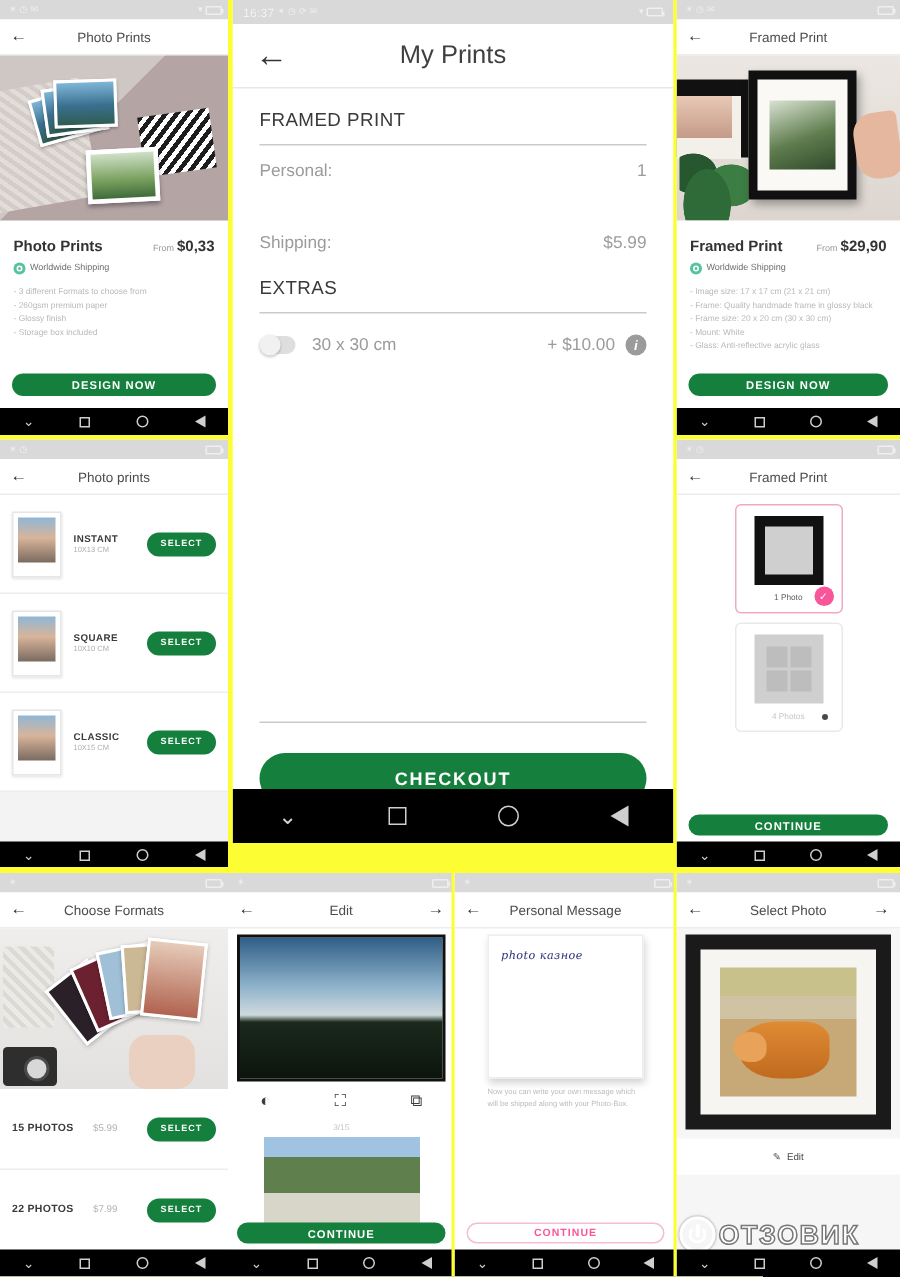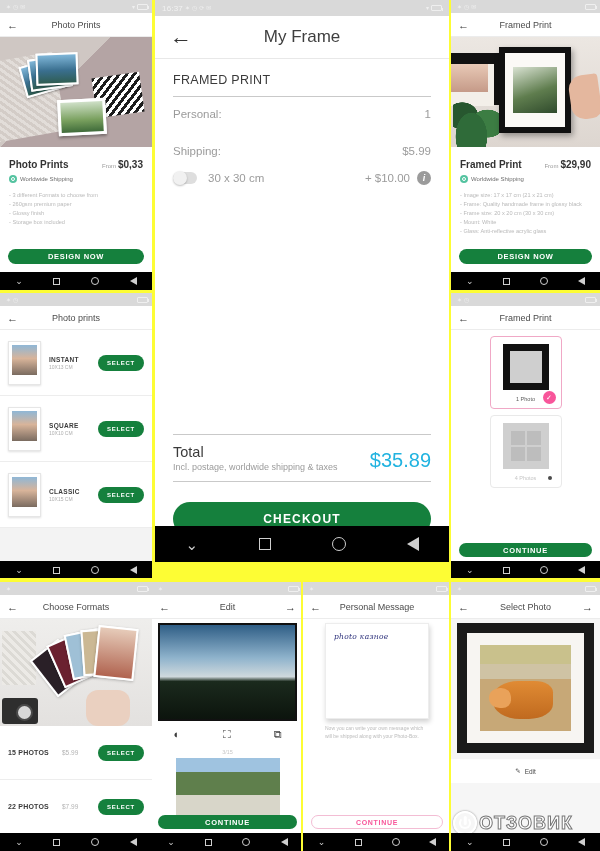--- a/index.html
+++ b/index.html
@@ -331,54 +331,48 @@
         <span class="sb-glyph">⟳</span>
         <span class="sb-glyph">✉</span>
       </span>
       <span class="sb-right">
         <span class="sb-glyph">▾</span>
         <span class="sb-batt"></span>
       </span>
     </div>
     <div class="appbar">
       <span class="back">←</span>
-      <span class="title">My Frame</span>
+      <span class="title">My Prints</span>
     </div>
     <div class="order-body">
       <div class="sec-head">FRAMED PRINT</div>
 
       <div class="ord-line">
         <span class="ord-label">Personal:</span>
         <span class="ord-value">1</span>
       </div>
-      <div class="ord-line" style="margin-top:25px">
+      <div class="ord-line" style="margin-top:36px">
         <span class="ord-label">Shipping:</span>
         <span class="ord-value">$5.99</span>
       </div>
 
+      <div class="sec-head extras">EXTRAS</div>
 
       <div class="extra-row">
         <span class="switch">
             <span class="knob"></span>
           </span>
         <span class="extra-label">30 x 30 cm</span>
         <span class="extra-price">+ $10.00</span>
         <span class="info-ico">i</span>
       </div>
     </div>
 
     <div class="total-wrap">
       <div class="total-rule"></div>
-      <div class="total-row">
-        <span>
-          <div class="total-title">Total</div>
-          <div class="total-sub">Incl. postage, worldwide shipping &amp; taxes</div>
-        </span>
-        <span class="total-amt">$35.89</span>
-      </div>
     </div>
     <div class="btn-pink checkout">CHECKOUT</div>
     <div class="navbar">
       <span class="nb">⌄</span>
       <span class="nb-sq"></span>
       <span class="nb-ci"></span>
       <span class="tri-out"></span>
     </div>
   </div>
 

